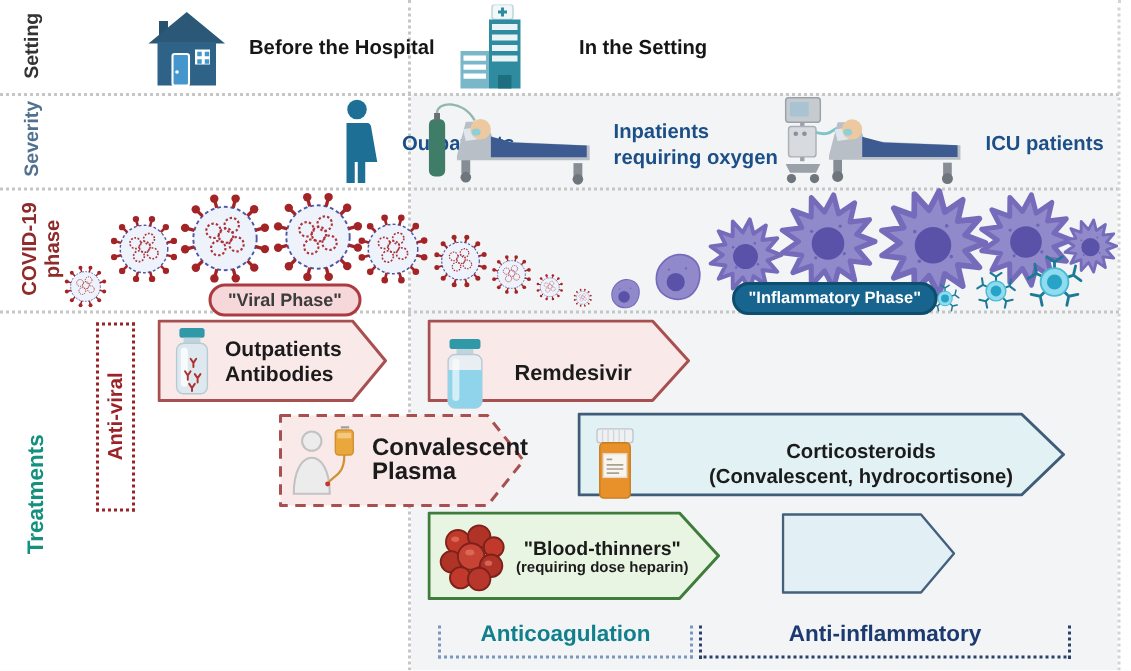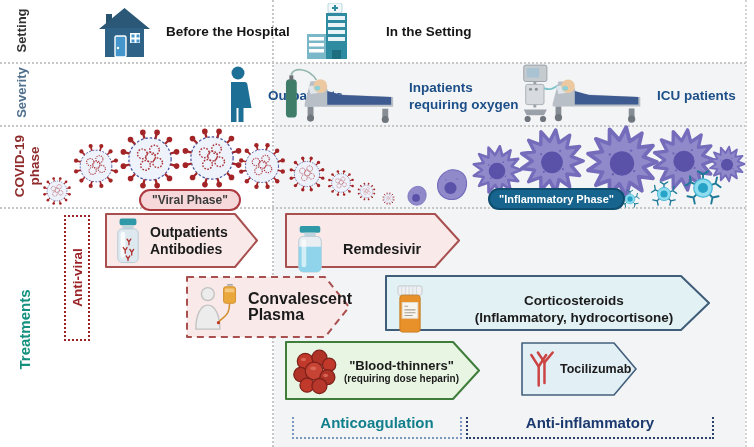--- a/index.html
+++ b/index.html
@@ -200,21 +200,21 @@
     <div class="boxcontent" style="left:7px;top:0;height:68px">
       <svg width="36" height="48" viewBox="0 0 38 52">
         <rect x="6" y="1" width="26" height="10" rx="2" fill="#eef0f2" stroke="#c0c6cc"></rect>
         <path d="M10,1 v10 M14,1 v10 M18,1 v10 M22,1 v10 M26,1 v10" stroke="#d2d7dc" stroke-width="1"></path>
         <rect x="8" y="11" width="22" height="40" rx="3" fill="#e8912b" stroke="#c77a1e"></rect>
         <rect x="10.5" y="19" width="17" height="17" fill="#f8f5ef" stroke="#e4ddd0"></rect>
         <path d="M13,23 h4 M13,27 h12 M13,30 h12 M13,33 h9" stroke="#a9a094" stroke-width="1.2"></path>
       </svg>
       <div class="btext" style="margin-left:26px;width:240px;text-align:center;font-size:13.5px;line-height:17px">
         <div>Corticosteroids</div>
-        <div>(Inflammatory, hydrocortisone)</div>
+        <div>(Convalescent, hydrocortisone)</div>
       </div>
     </div>
   </div>
 
   <div class="arrowbox" style="left:285px;top:341px;width:195px;height:59px">
     <svg class="shape" width="195" height="59">
       <path d="M1,1 H168 L194,29.5 L168,58 H1 Z" fill="#e9f5e3" stroke="#3f7d3a" stroke-width="2" stroke-linejoin="round"></path>
     </svg>
     <div class="boxcontent" style="left:7px;top:0;height:59px">
       <svg width="46" height="50" viewBox="0 0 52 52">
@@ -236,31 +236,20 @@
         <div style="font-size:13px">"Blood-thinners"</div>
         <div style="font-size:10px">(requiring dose heparin)</div>
       </div>
     </div>
   </div>
 
   <div class="arrowbox" style="left:521px;top:342px;width:116px;height:54px">
     <svg class="shape" width="116" height="54">
       <path d="M1,1 H93 L115,27 L93,53 H1 Z" fill="#e2eff5" stroke="#43607c" stroke-width="1.6" stroke-linejoin="round"></path>
     </svg>
-    <div class="boxcontent" style="left:7px;top:0;height:54px">
-      <svg width="28" height="42" viewBox="0 0 34 46">
-        <g stroke="#cc4343" stroke-width="3" fill="none" stroke-linecap="round">
-          <path d="M4,6 L13,20 L13,43"></path>
-          <path d="M22,6 L13,20"></path>
-          <path d="M12,3 L20,15 L20,40"></path>
-          <path d="M30,3 L20,15"></path>
-        </g>
-      </svg>
-      <div class="btext" style="margin-left:4px;font-size:12.5px">Tocilizumab</div>
-    </div>
   </div>
 
   <div class="bracket" style="left:292px;top:417px;width:170px;height:22px;border-color:#7b97c0">
     <span style="color:#12808c">Anticoagulation</span>
   </div>
   <div class="bracket" style="left:466px;top:417px;width:248px;height:22px;border-color:#2b3f6b">
     <span style="color:#1c3a70">Anti-inflammatory</span>
   </div>
 
 <div class="cell-deco" style="left: 42px; top: 176px;"><svg width="30" height="30" viewBox="0 0 100 100">

